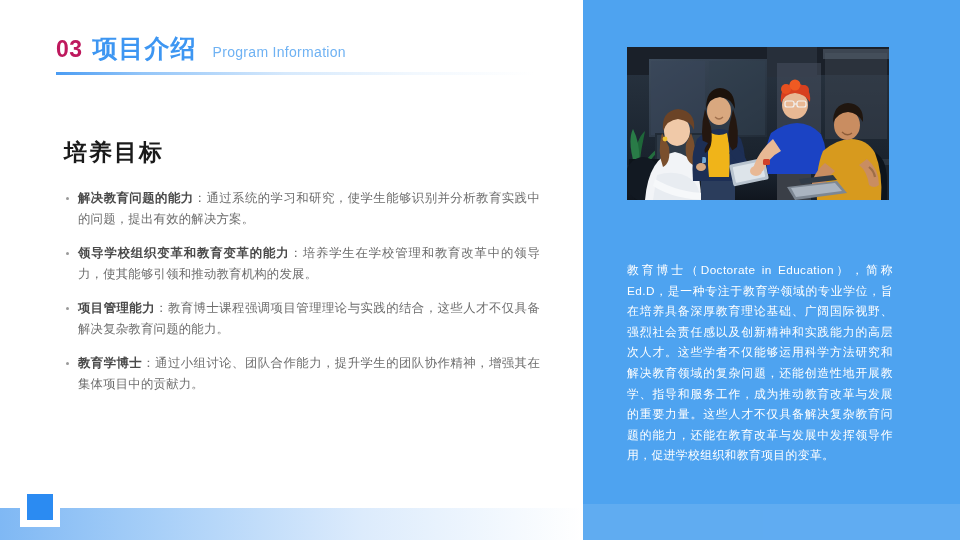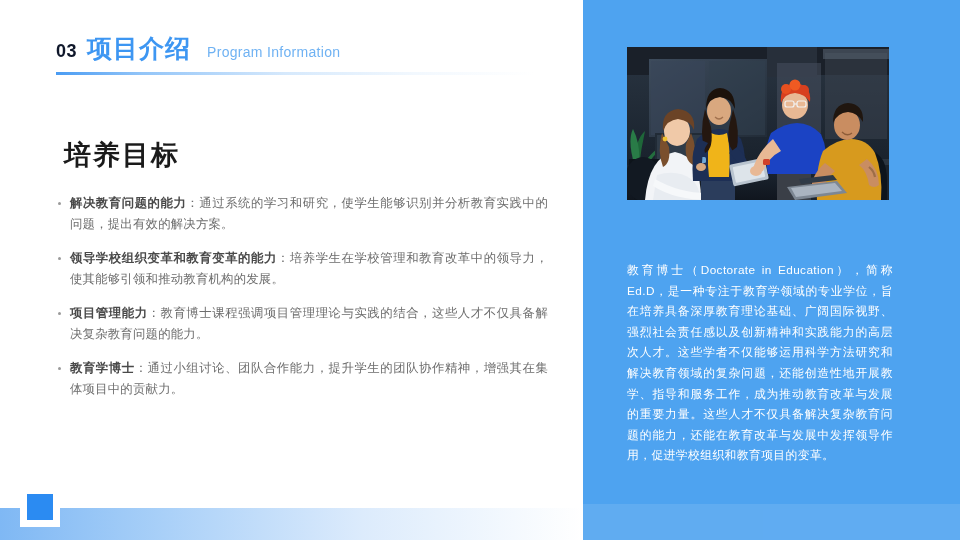--- a/index.html
+++ b/index.html
@@ -51,23 +51,23 @@
     top: 36px;
     width: 480px;
   }
   .header-row {
     display: flex;
     align-items: baseline;
     gap: 10px;
     line-height: 1;
   }
   .sec-num {
-    font-size: 18px;
-    font-weight: 700;
-    color: #0f172a;
+    font-size: 23px;
+    font-weight: 700;
+    color: #be185d;
     letter-spacing: 0.5px;
   }
   .sec-title-cn {
     font-size: 25px;
     font-weight: 700;
     color: #3d96f2;
     letter-spacing: 1px;
   }
   .sec-title-en {
     font-size: 14px;
@@ -84,37 +84,37 @@
   }
 
   
   .left-body {
     position: absolute;
     left: 56px;
     top: 137px;
     width: 492px;
   }
   .left-h2 {
-    font-size: 27px;
+    font-size: 23px;
     font-weight: 700;
     color: #1a1a1a;
     letter-spacing: 2px;
     margin: 0 0 20px 8px;
   }
   .left-para {
     font-size: 12.4px;
     line-height: 21px;
     color: #6d6d6d;
     letter-spacing: 0.2px;
     margin: 0 0 14px 0;
     text-align: justify;
   }
   .bullets {
     list-style: none;
-    margin: 0;
+    margin: 8px;
     padding: 0;
   }
   .bullet {
     position: relative;
     padding-left: 14px;
     margin-bottom: 13px;
     font-size: 12.4px;
     line-height: 21px;
     color: #6d6d6d;
     letter-spacing: 0.2px;

